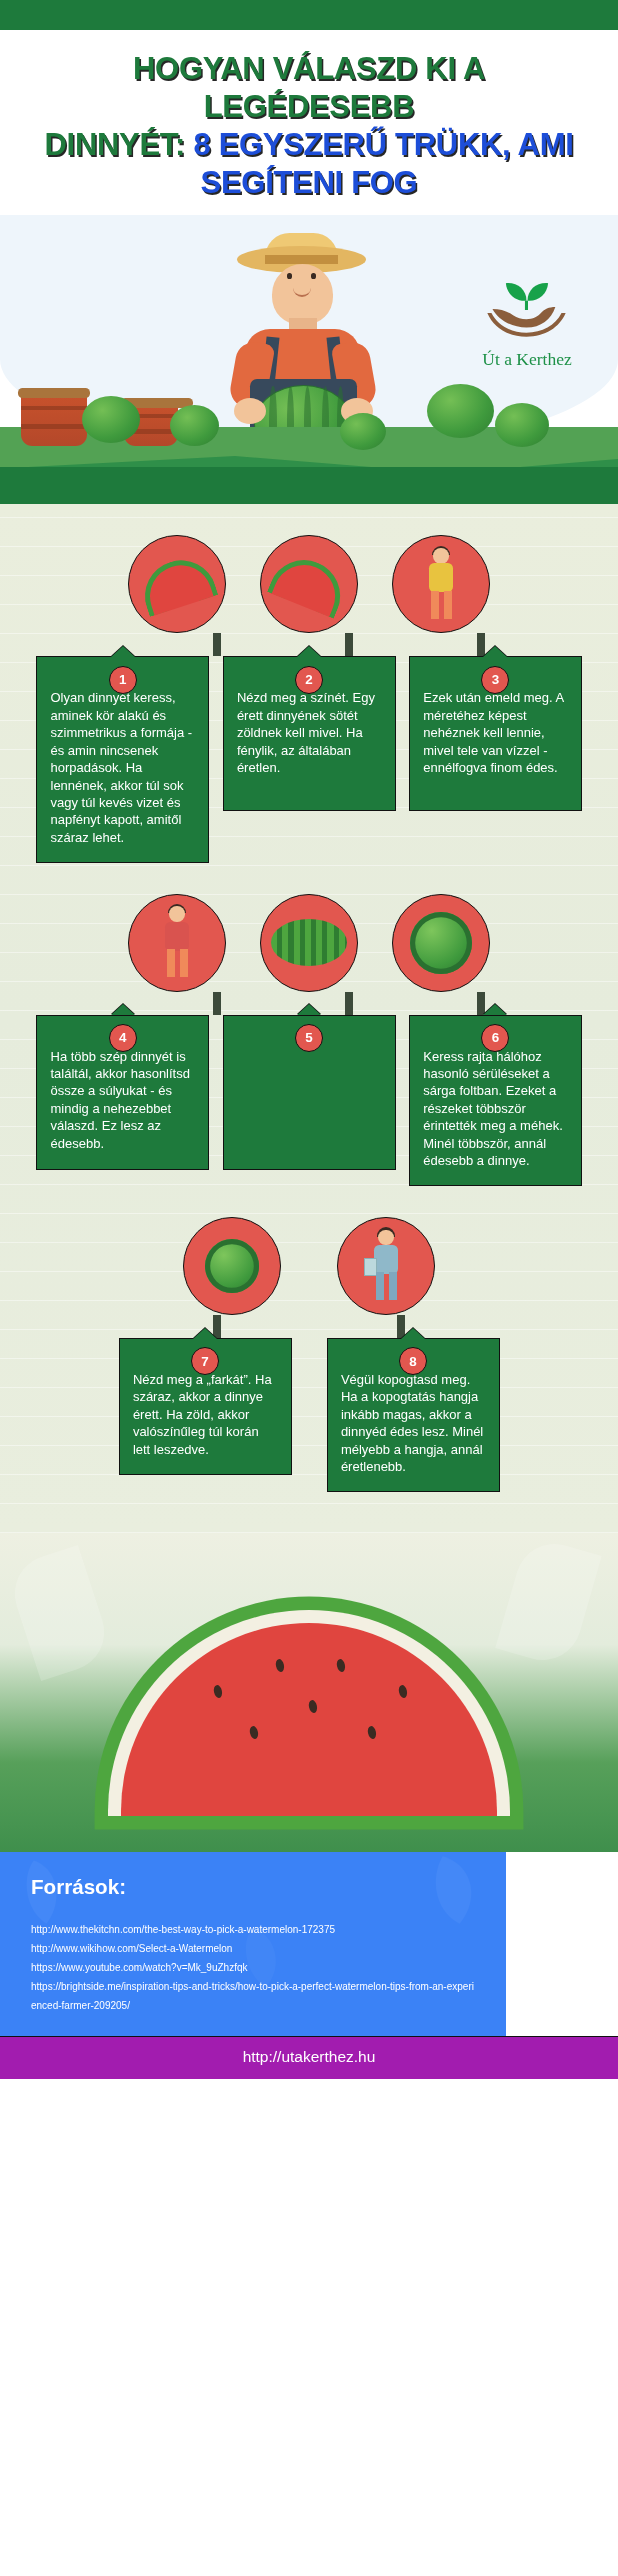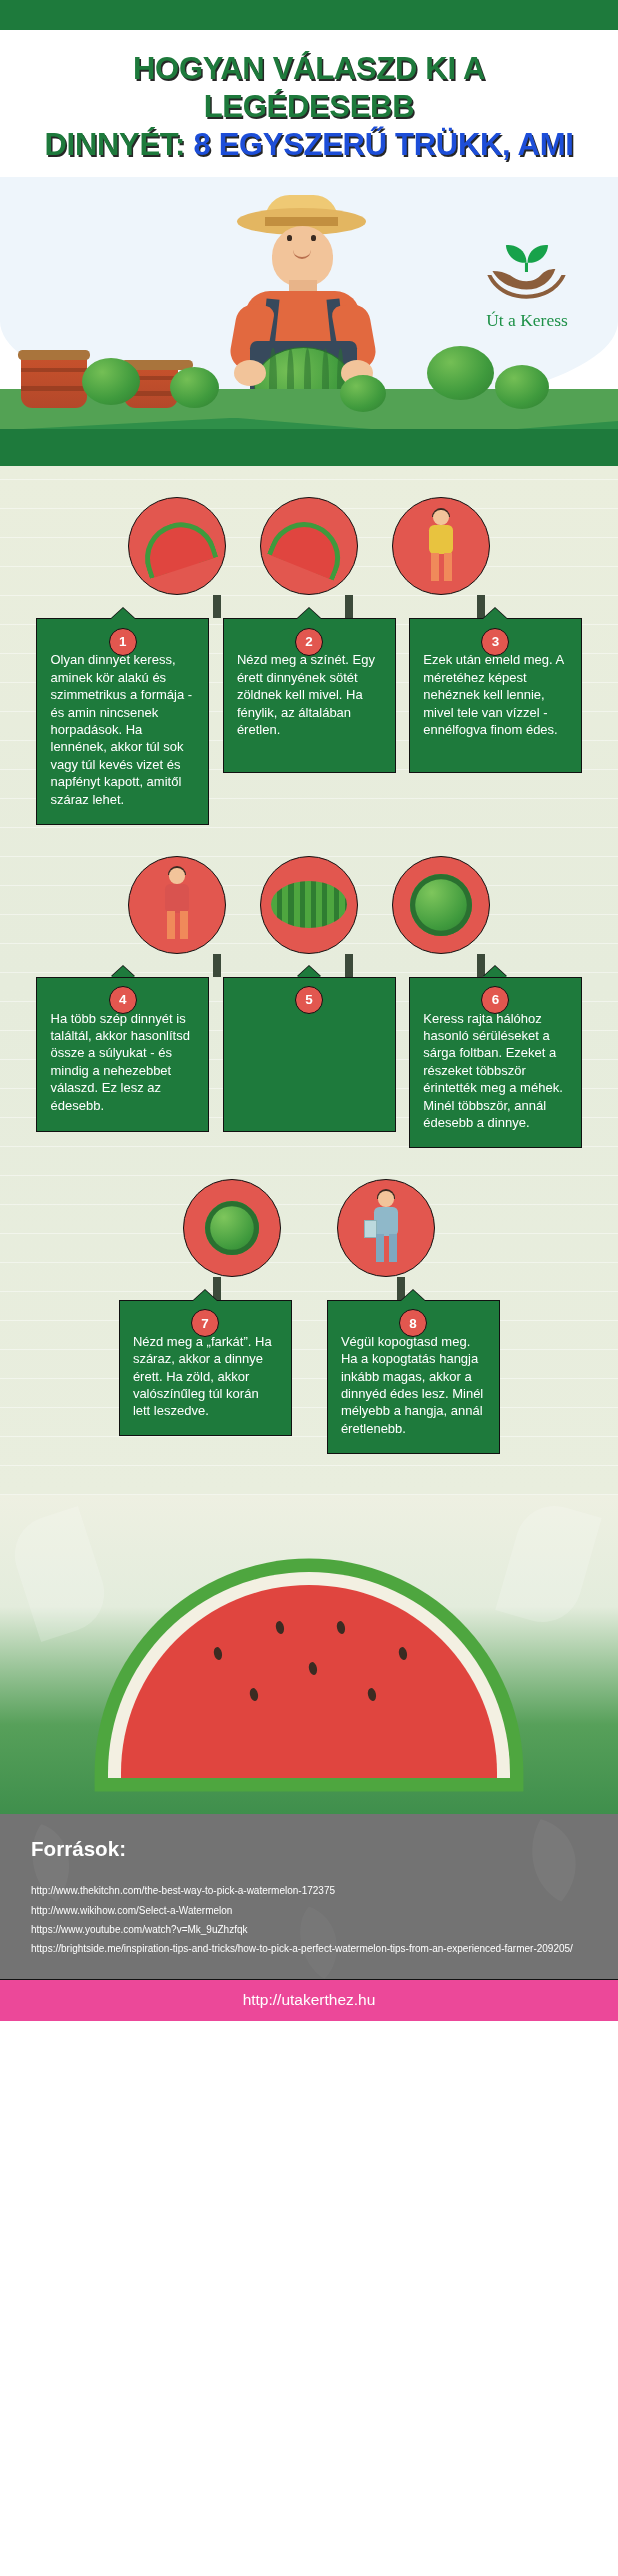--- a/index.html
+++ b/index.html
@@ -240,59 +240,60 @@
     position: absolute; width: 8.2px; height: 13.4px; background: #3b2b22;
     border-radius: 50%; transform: rotate(-12deg);
   }
   .leafbg {
     position: absolute; width: 77px; height: 118px; border-radius: 39px 0 39px 0;
     background: rgba(255,255,255,0.18);
   }
 
   
   .sources {
-    position: relative; width: 618px; background: #737373; padding: 23px 31px 20.6px 31px; overflow: hidden;
+    position: relative; width: 506px; background: #3b82f6; padding: 23px 31px 20.6px 31px; overflow: hidden;
   }
   .sources-leaves { position: absolute; inset: 0; opacity: .18; }
   .sources h2 { color: #fff; font-size: 20.6px; font-weight: 600; margin-bottom: 20.6px; position: relative; }
   .sources a, .sources .src {
     display: block; color: #ffffff; font-size: 10px; line-height: 1.92;
     text-decoration: none; word-break: break-all; position: relative;
   }
   .footerbar {
-    width: 618px; background: #ec4899; border-top: 1.5px solid #111;
+    width: 618px; background: #a21caf; border-top: 1.5px solid #111;
     text-align: center; padding: 11.3px 0 12.4px 0;
   }
   .footerbar a { color: #ffffff; font-size: 15.5px; text-decoration: none; }
 </style>
 </head>
 <body>
 
 <div class="topbar"></div>
 
 <div class="title-wrap">
   <div class="title-line t-green">HOGYAN VÁLASZD KI A LEGÉDESEBB</div>
   <div class="title-line">
     <span class="t-green">DINNYÉT:</span>
     <span class="t-brown">8 EGYSZERŰ TRÜKK, AMI</span>
   </div>
+  <div class="title-line t-brown">SEGÍTENI FOG</div>
 </div>
 
 <div class="hero">
   <div class="hero-sky"></div>
 
   <div style="position:absolute; right:24px; top:62px; width:134px; text-align:center;">
     <svg width="88" height="67" viewBox="0 0 170 130">
       <path d="M84 46 C84 24 66 10 44 12 C46 34 64 48 84 46 Z" fill="#17a24a"></path>
       <path d="M86 46 C86 24 104 10 126 12 C124 34 106 48 86 46 Z" fill="#17a24a"></path>
       <path d="M84 46 L84 64" stroke="#17a24a" stroke-width="6" fill="none"></path>
       <path d="M18 62 C34 62 46 66 58 74 C66 79 74 82 84 82 C96 82 106 77 112 70 C118 62 128 58 140 58 C132 82 112 98 84 98 C56 98 30 84 18 62 Z" fill="#8b5e3c"></path>
       <path d="M8 70 C20 98 48 116 84 116 C120 116 148 98 160 70 L152 70 C140 94 114 108 84 108 C54 108 28 94 16 70 Z" fill="#8b5e3c"></path>
     </svg>
-    <div style="font-family:'Liberation Serif',serif; color:#1e9148; font-size:17.5px; margin-top:2.1px;">Út a Keress</div>
+    <div style="font-family:'Liberation Serif',serif; color:#1e9148; font-size:17.5px; margin-top:2.1px;">Út a Kerthez</div>
   </div>
 
   <div class="farmer">
     <div class="f-hat-top"></div>
       <div class="f-hat"></div>
       <div class="f-hat-band"></div>
     <div class="f-head"></div>
     <div class="f-eye l"></div>
       <div class="f-eye r"></div>
     <div class="f-smile"></div>

